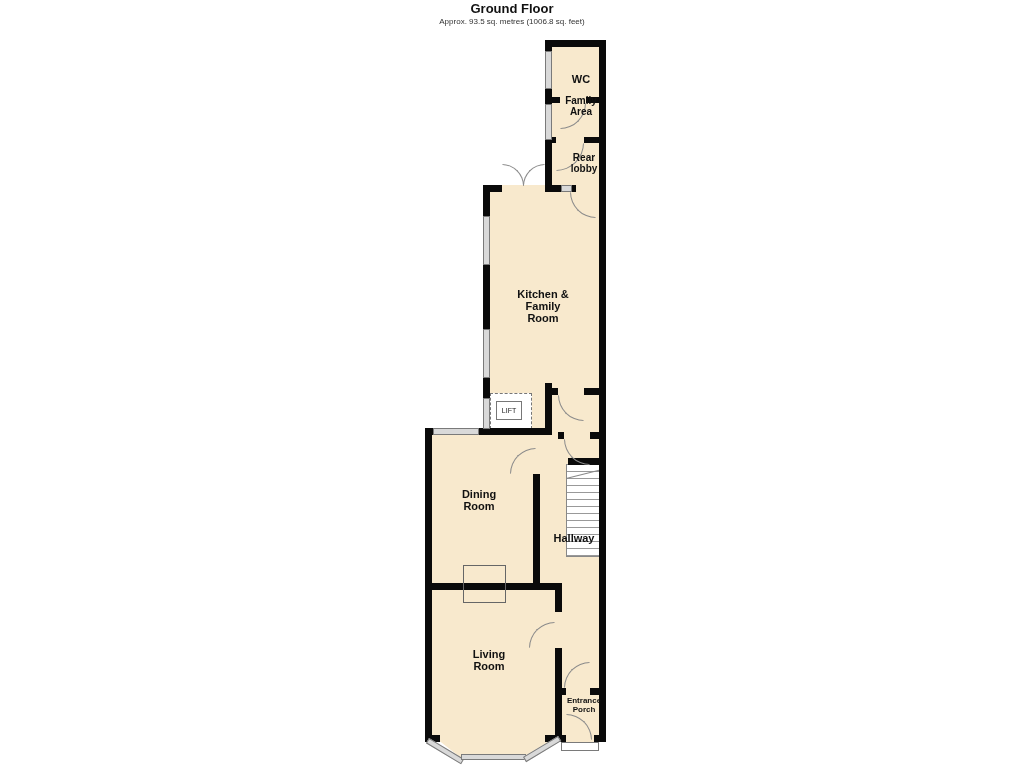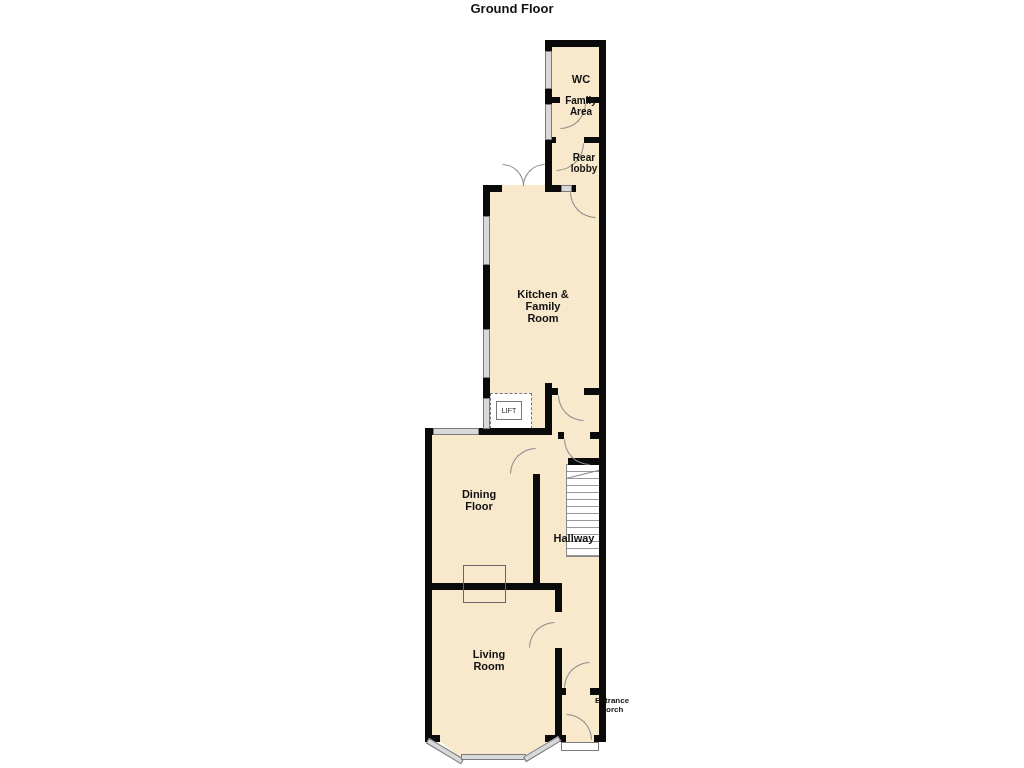--- a/index.html
+++ b/index.html
@@ -12,21 +12,21 @@
   .floor{position:absolute;background:#f8e9cd;}
   .wall{position:absolute;background:#0a0a0a;}
   .win{position:absolute;background:#d9d9d9;border:1px solid #7a7a7a;box-sizing:border-box;}
   .arc{position:absolute;box-sizing:border-box;border:1px solid transparent;background:transparent;}
   .arc-br{border-radius:0 0 100% 0;border-right-color:#8a8a8a;border-bottom-color:#8a8a8a;}
   .arc-bl{border-radius:0 0 0 100%;border-left-color:#8a8a8a;border-bottom-color:#8a8a8a;}
   .arc-tl{border-radius:100% 0 0 0;border-left-color:#8a8a8a;border-top-color:#8a8a8a;}
   .arc-tr{border-radius:0 100% 0 0;border-right-color:#8a8a8a;border-top-color:#8a8a8a;}
   .lbl{position:absolute;transform:translate(-50%,-50%);text-align:center;
        font-size:11px;font-weight:bold;color:#111;line-height:1.08;white-space:pre-line;}
-  .lbl-sm{font-size:8px;margin-left:28px;}
+  .lbl-sm{font-size:8px;}
   .stairs{position:absolute;left:566px;top:464px;width:34px;height:93px;box-sizing:border-box;
           background:repeating-linear-gradient(180deg,#fff 0 6px,#999 6px 7px);
           border:1px solid #888;}
   .stairs-diag{position:absolute;left:566px;top:478px;width:34px;height:0;
                border-top:1px solid #888;transform:rotate(-14deg);transform-origin:left top;}
   .lift-dash{position:absolute;left:490px;top:393px;width:42px;height:36px;box-sizing:border-box;
              background:#fff;border:1px dashed #777;}
   .lift-box{position:absolute;left:496px;top:401px;width:26px;height:19px;box-sizing:border-box;
             background:#fff;border:1px solid #777;display:flex;align-items:center;justify-content:center;
             font-size:7px;color:#222;}
@@ -35,20 +35,21 @@
   .bayfill{position:absolute;left:432px;top:735px;width:126px;height:24px;background:#f8e9cd;
            clip-path:polygon(0 0,100% 0,74% 100%,24% 100%);}
   .bay{position:absolute;height:6px;background:#d9d9d9;border:1px solid #7a7a7a;box-sizing:border-box;}
 </style>
 </head>
 <body>
 
 <div id="stage">
 
   <div class="hdr-title">Ground Floor</div>
+  <div class="hdr-sub">Approx. 93.5 sq. metres (1006.8 sq. feet)</div>
 
   <div class="floor" style="left:545px;top:40px;width:61px;height:152px;"></div>
   <div class="floor" style="left:483px;top:185px;width:123px;height:250px;"></div>
   <div class="floor" style="left:545px;top:383px;width:61px;height:312px;"></div>
   <div class="floor" style="left:555px;top:583px;width:51px;height:159px;"></div>
   <div class="floor" style="left:425px;top:428px;width:137px;height:314px;"></div>
   <div class="bayfill"></div>
 
   <div class="stairs"></div>
   <div class="stairs-diag"></div>
@@ -115,20 +116,20 @@
 
   <div class="lbl" style="left:581px;top:56px;margin-top:24px;">WC</div>
   <div class="lbl" style="left:581px;top:107px;font-size:10px;">Family
 Area</div>
   <div class="lbl" style="left:584px;top:164px;font-size:10px;">Rear
 lobby</div>
   <div class="lbl" style="left:543px;top:307px;">Kitchen &amp;
 Family
 Room</div>
   <div class="lbl" style="left:479px;top:501px;">Dining
-Floor</div>
+Room</div>
   <div class="lbl" style="left:574px;top:539px;">Hallway</div>
   <div class="lbl" style="left:489px;top:661px;">Living
 Room</div>
   <div class="lbl lbl-sm" style="left:584px;top:706px;">Entrance
 Porch</div>
 
 </div>
 
 </body></html>

